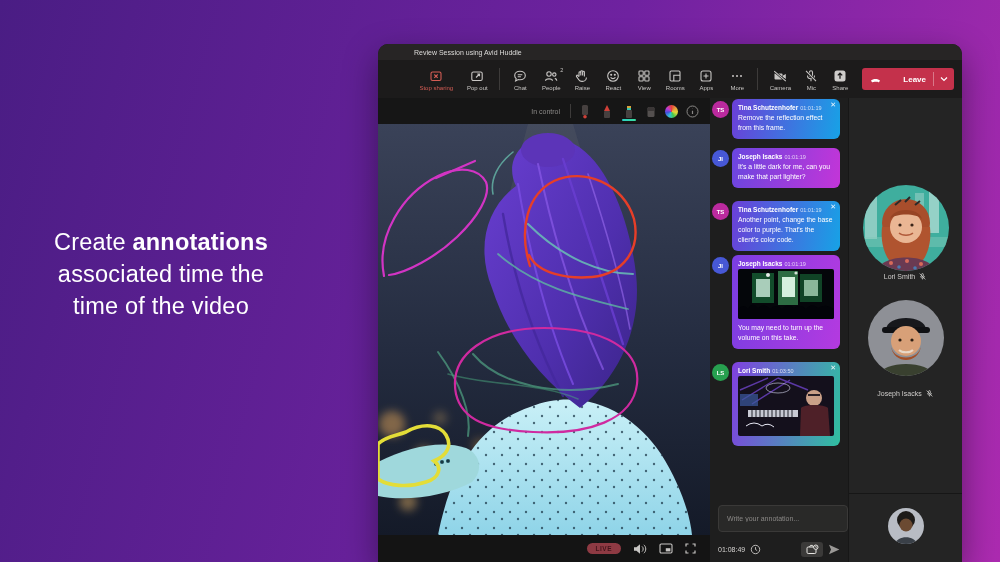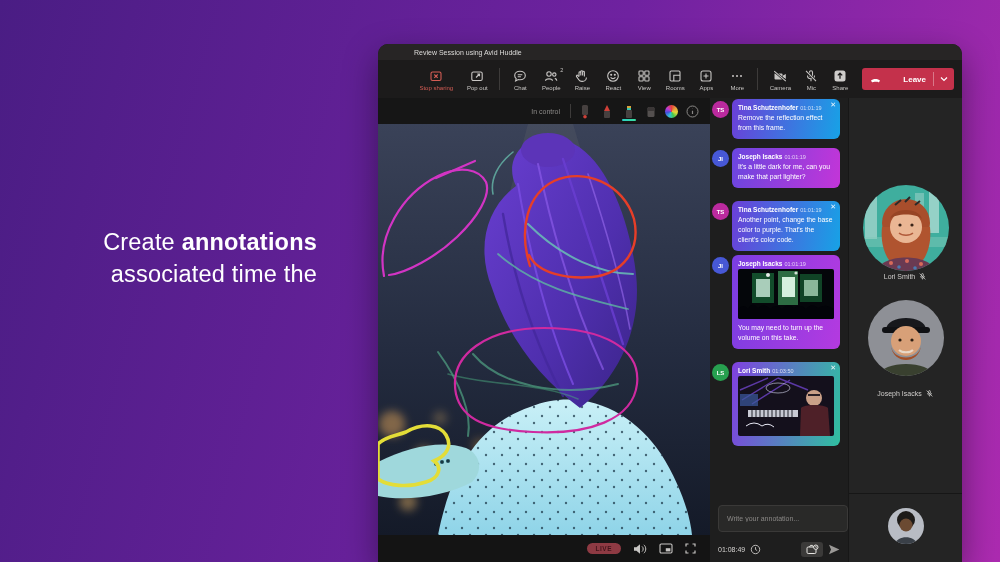--- a/index.html
+++ b/index.html
@@ -1,21 +1,21 @@
 <!DOCTYPE html>
 <html><head>
 <meta charset="utf-8">
 <style>
   * { margin:0; padding:0; box-sizing:border-box; }
   html,body { width:1000px; height:562px; overflow:hidden; font-family:"Liberation Sans", sans-serif; }
   .screen { position:relative; width:1000px; height:562px;
     background:linear-gradient(105deg,#4a1d84 0%,#6f22a0 55%,#ac2bb0 100%); }
 
   
-  .hero { position:absolute; left:25px; top:226px; width:292px; text-align:right;
+  .hero { position:absolute; left:15px; top:226px; width:292px; text-align:center;
     color:#fff; font-size:23.5px; line-height:32px; letter-spacing:.2px; }
   .hero b { font-weight:700; }
 
   
   .window { position:absolute; left:378px; top:44px; width:584px; bottom:0;
     border-radius:10px 10px 0 0; overflow:hidden; background:#1b1a1a;
     box-shadow:0 12px 34px rgba(0,0,0,.4); display:flex; flex-direction:column; }
   .titlebar { height:16px; background:#272525; display:flex; align-items:center;
     padding-left:36px; font-size:7px; color:#dddcda; flex:0 0 auto; }
 
@@ -104,20 +104,21 @@
   .ic { display:block; }
 </style>
 </head>
 <body>
 
 <div class="screen">
 
   <div class="hero">
     <span>Create </span><b>annotations</b><br>
     <span>associated time the</span><br>
+    <span>time of the video</span>
   </div>
 
   <div class="window">
 
     <div class="titlebar">
       <span>Review Session using Avid Huddle</span>
     </div>
 
     <div class="toolbar">
 

